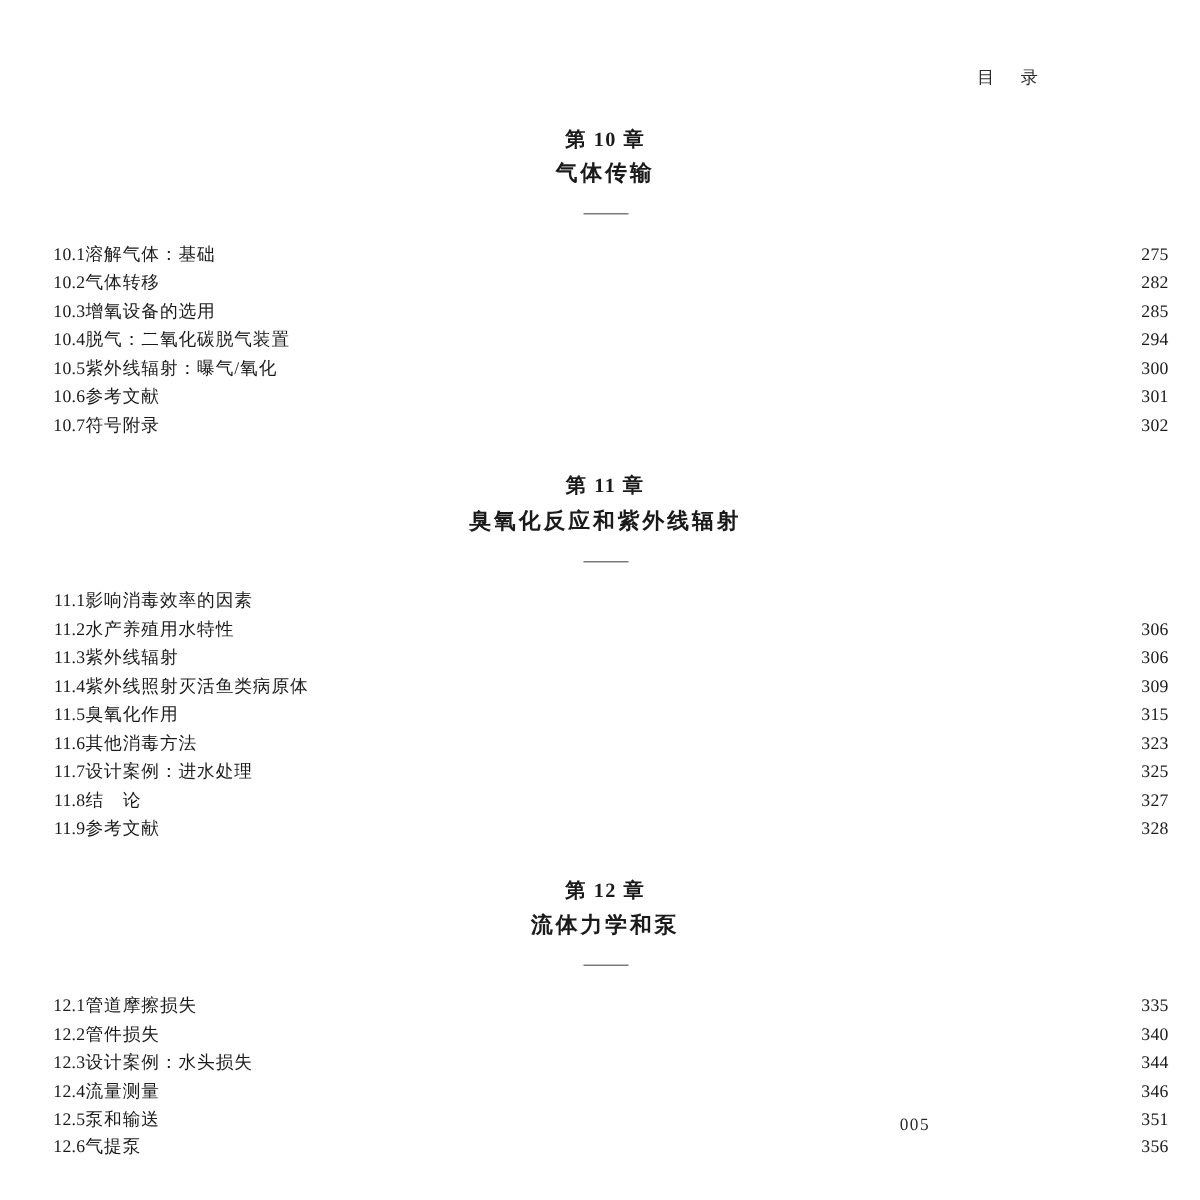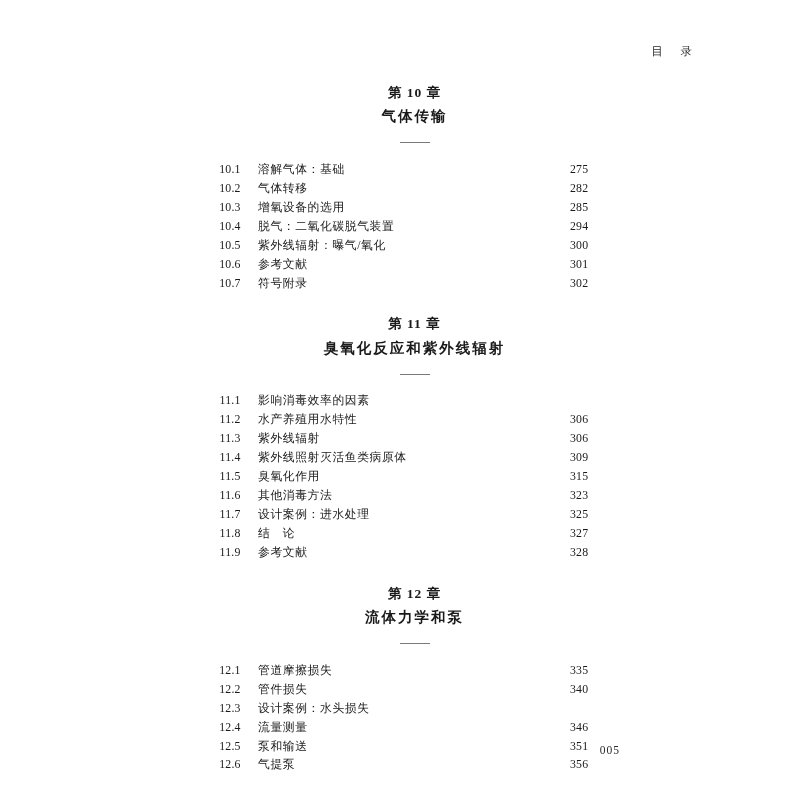--- a/index.html
+++ b/index.html
@@ -29,21 +29,21 @@
     text-align: right;
     padding-right: 105px;
     box-sizing: border-box;
     font-size: 11.5px;
     letter-spacing: 3px;
     color: #2b2b2b;
   }
   .content {
     position: absolute;
     top: 84px;
-    left: 12px;
+    left: 1px;
     width: 682px;
   }
   .chapter {
     width: 800px;
   }
   .chap-title-block {
     text-align: center;
     width: 425px;
     margin-left: 190px;
   }
@@ -71,35 +71,33 @@
   }
   .entry {
     display: flex;
     align-items: baseline;
     font-size: 11.8px;
     line-height: 1.0;
     padding: 3.6px 0;
   }
   .entry .num {
     width: 56px;
-    text-align: center;
-    padding-left: 190px;
+    text-align: right;
     box-sizing: content-box;
     letter-spacing: 0.2px;
     color: #1a1a1a;
   }
   .entry .title {
     flex: 1;
     letter-spacing: 0.6px;
     color: #1a1a1a;
   }
   .entry .page-no {
     width: 62px;
-    text-align: left;
-    padding-right: 180px;
+    text-align: center;
     box-sizing: content-box;
     letter-spacing: 0.2px;
     color: #1a1a1a;
   }
   .gap-after-entries { height: 22px; }
   .folio {
     position: absolute;
     bottom: 44px;
     right: 0;
     width: 732px;
@@ -236,20 +234,21 @@
           <span class="page-no">335</span>
         </div>
         <div class="entry">
           <span class="num">12.2</span>
           <span class="title">管件损失</span>
           <span class="page-no">340</span>
         </div>
         <div class="entry">
           <span class="num">12.3</span>
           <span class="title">设计案例：水头损失</span>
+          <span class="page-no">344</span>
         </div>
         <div class="entry">
           <span class="num">12.4</span>
           <span class="title">流量测量</span>
           <span class="page-no">346</span>
         </div>
         <div class="entry">
           <span class="num">12.5</span>
           <span class="title">泵和输送</span>
           <span class="page-no">351</span>

